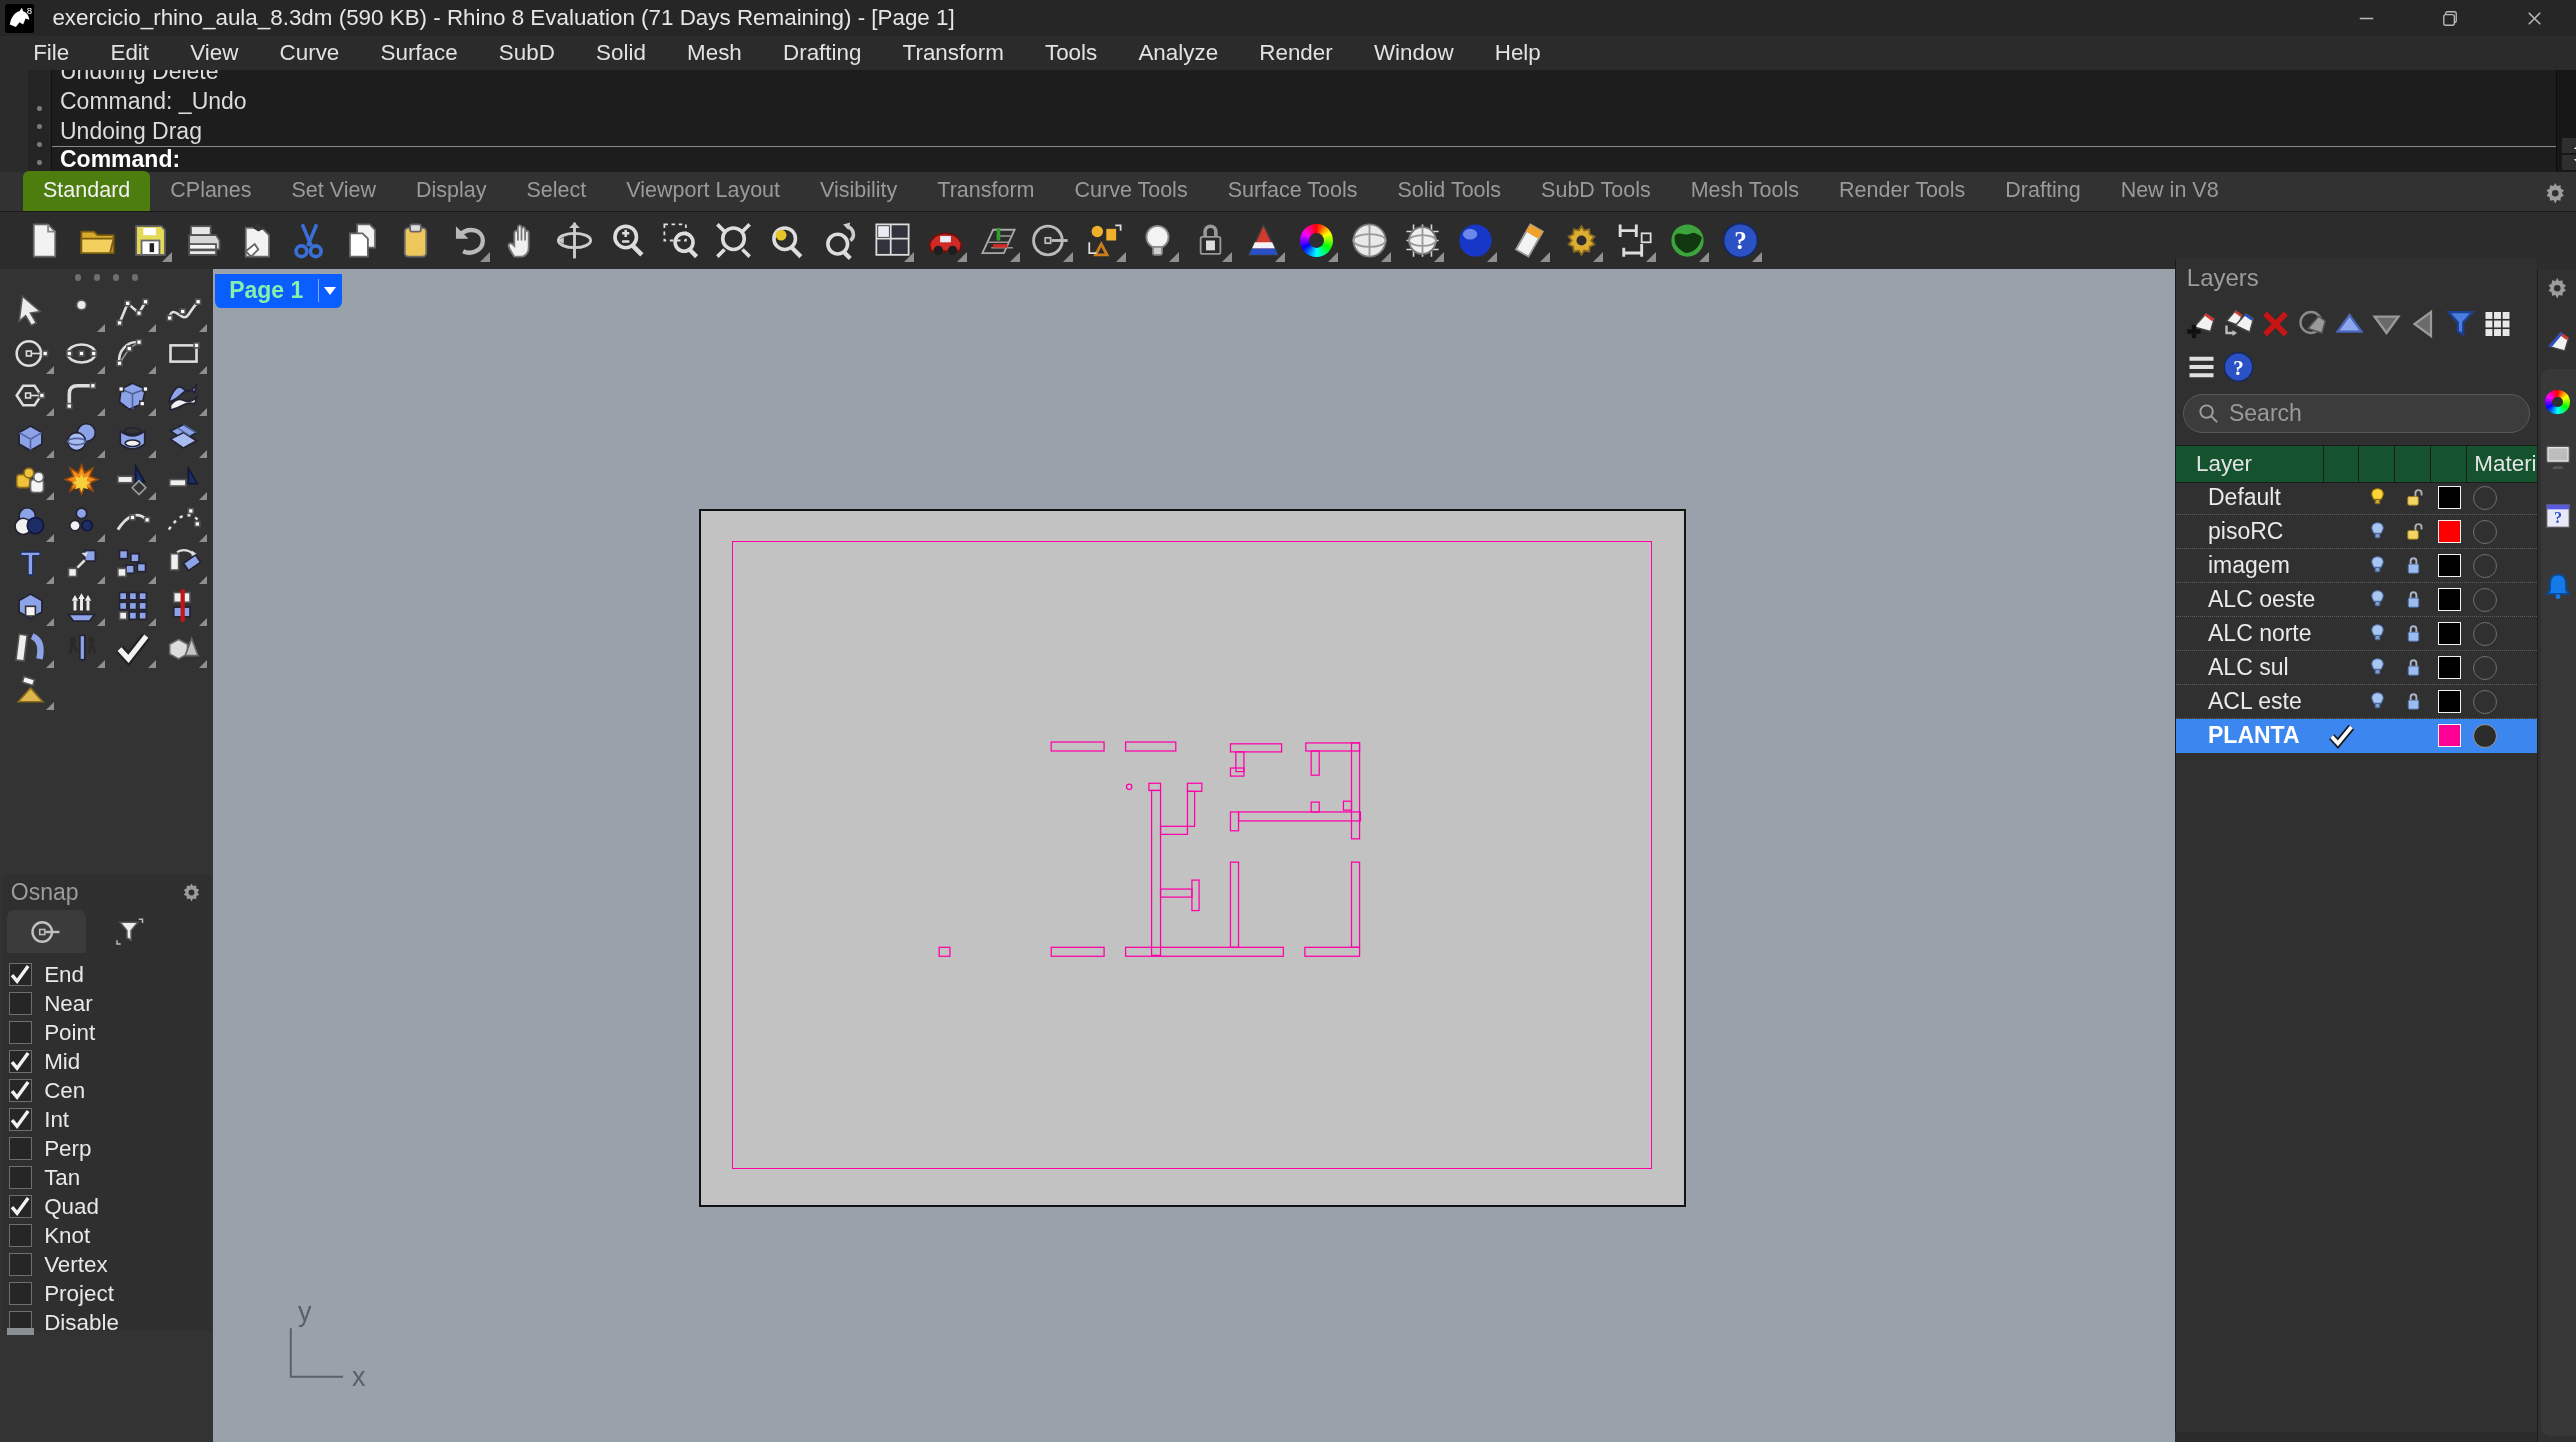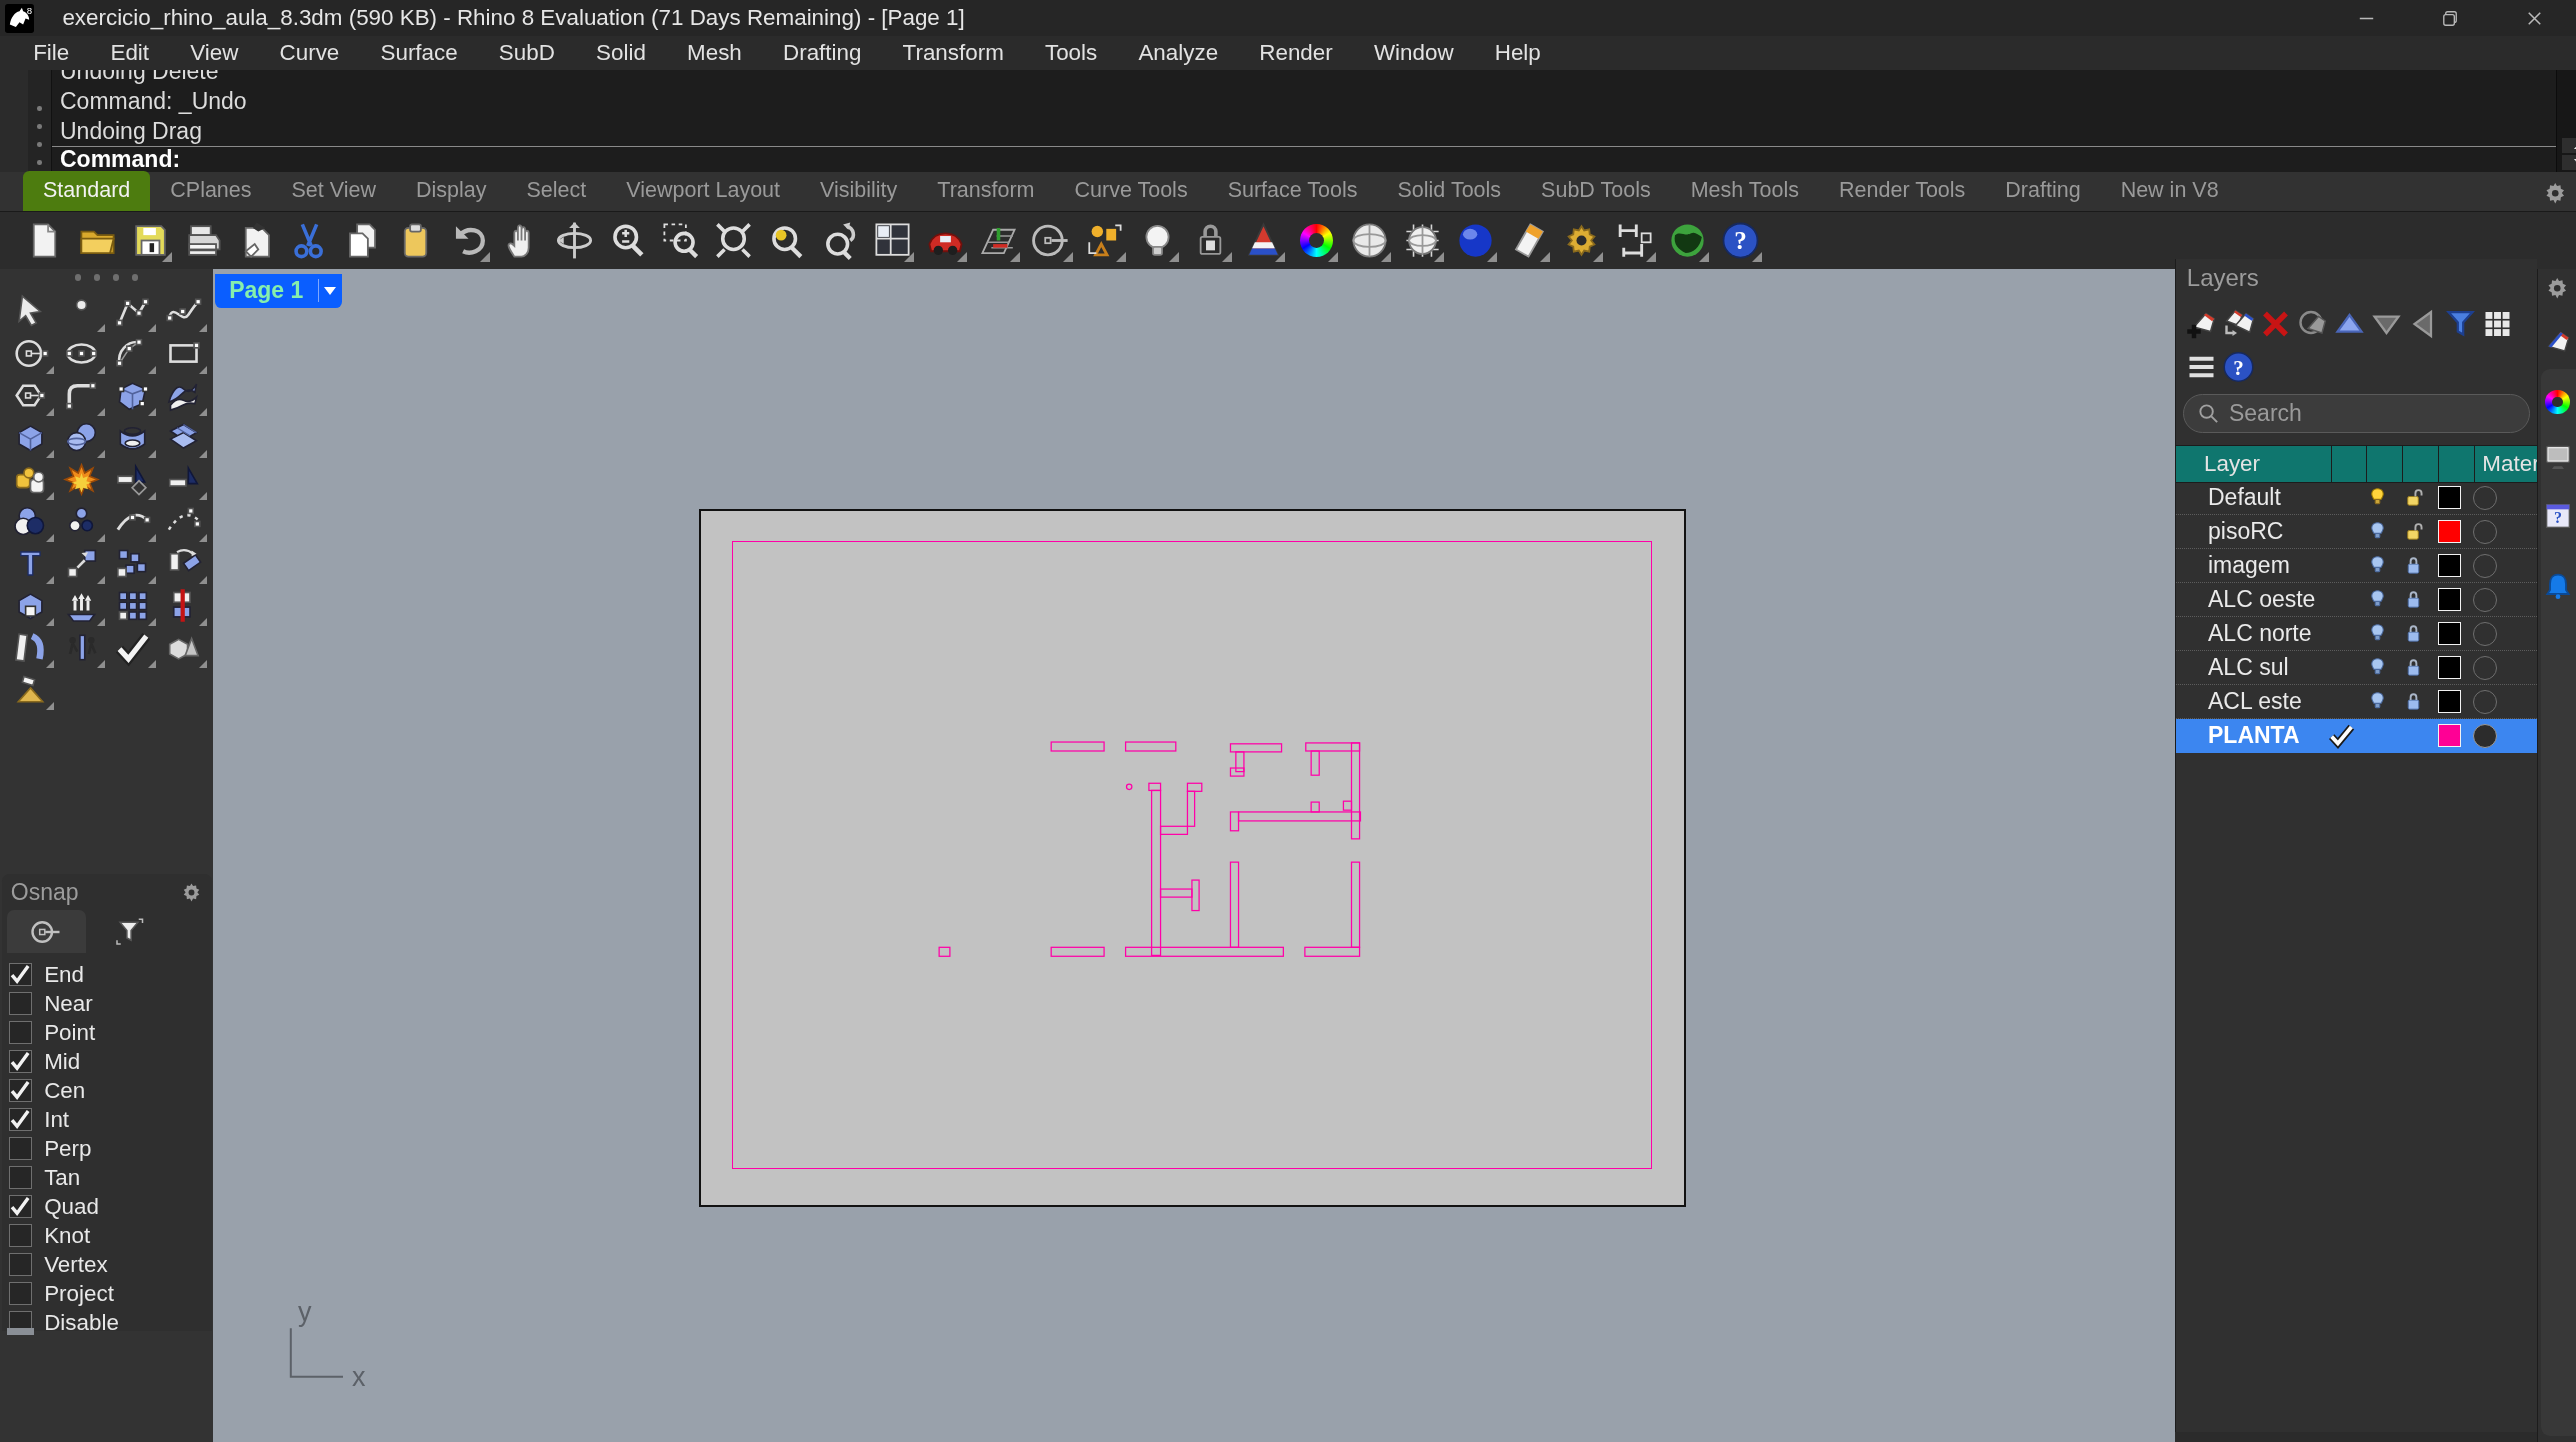--- a/index.html
+++ b/index.html
@@ -5,21 +5,21 @@
   html,body{margin:0;padding:0;background:#2b2b2b;}
   body{width:2576px;height:1442px;overflow:hidden;font-family:"Liberation Sans",sans-serif;
        -webkit-font-smoothing:antialiased;position:relative;}
   .abs{position:absolute;}
   #app{position:absolute;inset:0;}
 
   
   #titlebar{left:0;top:0;width:2576px;height:36px;background:#262626;display:flex;align-items:center;}
   #rhino-logo{width:29px;height:29px;margin-left:5.4px;background:#000;border-radius:2.7px;position:relative;flex:none;}
   #rhino-logo svg{position:absolute;inset:0;}
-  #win-title{color:#e6e6e6;font-size:22.4px;margin-left:28px;white-space:nowrap;}
+  #win-title{color:#e6e6e6;font-size:22.4px;margin-left:18px;white-space:nowrap;}
   #win-btns{margin-left:auto;display:flex;height:100%;}
   .winbtn{width:84px;height:100%;display:flex;align-items:center;justify-content:center;color:#b9b9b9;font-size:23px;}
 
   
   #menubar{left:0;top:36px;width:2576px;height:34px;background:#2b2b2b;display:flex;padding-left:12.6px;box-sizing:border-box;}
   .menu-item{color:#e2e2e2;font-size:22.4px;padding:0 20.6px;height:100%;display:flex;align-items:center;}
 
   
   #cmdarea{left:0;top:70px;width:2576px;height:102px;background:#1d1d1d;overflow:hidden;margin-left:28px;}
   #cmd-gutter{position:absolute;left:0;top:0;width:23px;height:102px;background:#242424;border-right:0.9px solid #111;}
@@ -81,21 +81,21 @@
   
   #layers{left:2175px;top:259px;width:361px;height:1173px;background:#303030;border-left:0.9px solid #1c1c1c;}
   #layers-title{position:absolute;left:10.8px;top:5.4px;font-size:24px;color:#9c9c9c;}
   #layers-toolbar{position:absolute;left:7.2px;top:47px;display:flex;}
   .lbtn{width:37px;height:36px;position:relative;flex:none;}
   #layers-row2{position:absolute;left:7.2px;top:90px;display:flex;}
   #layers-search{position:absolute;left:7.2px;top:135px;width:347px;height:39px;border-radius:20px;background:#3c3c3c;border:0.9px solid #5a5a5a;box-sizing:border-box;display:flex;align-items:center;}
   #layers-search svg{width:23px;height:23px;margin:0 7.2px 0 12.6px;flex:none;}
   #layers-search input{background:transparent;border:none;outline:none;color:#cfcfcf;font-size:23px;width:269px;font-family:"Liberation Sans",sans-serif;}
   #layers-search input::placeholder{color:#9a9a9a;}
-  #layer-cols{position:absolute;left:0px;top:186px;width:361px;height:36px;background:#0f766e;border-top:0.9px solid #1c1c1c;border-bottom:0.9px solid #1c1c1c;display:flex;padding-left:8px;}
+  #layer-cols{position:absolute;left:0px;top:186px;width:361px;height:36px;background:#14532d;border-top:0.9px solid #1c1c1c;border-bottom:0.9px solid #1c1c1c;display:flex;}
   .lcol{height:100%;display:flex;align-items:center;border-right:0.9px solid #1c1c1c;box-sizing:border-box;color:#e4e4e4;font-size:22.4px;overflow:hidden;white-space:nowrap;}
   #layer-rows{position:absolute;left:0;top:222px;width:361px;}
   .lrow{height:34px;display:flex;align-items:center;border-bottom:0.9px dotted #5c5c5c;box-sizing:border-box;}
   .lrow.selected{background:#3c86f0;border-bottom:0.9px solid #3c86f0;}
   .lname{width:148px;padding-left:32px;box-sizing:border-box;color:#eaeaea;font-size:23px;white-space:nowrap;overflow:hidden;}
   .lrow.selected .lname{color:#fff;font-weight:bold;}
   .lcell{width:36px;height:32px;display:flex;align-items:center;justify-content:center;flex:none;}
   .lcell.c1{width:35px;}.lcell.c4{width:36px;}
   .lswatch{width:23px;height:23px;border:1.8px solid #f2f2f2;box-sizing:border-box;}
   .lmat{width:24px;height:24px;border-radius:50%;border:1.8px solid #6e6e6e;box-sizing:border-box;}

